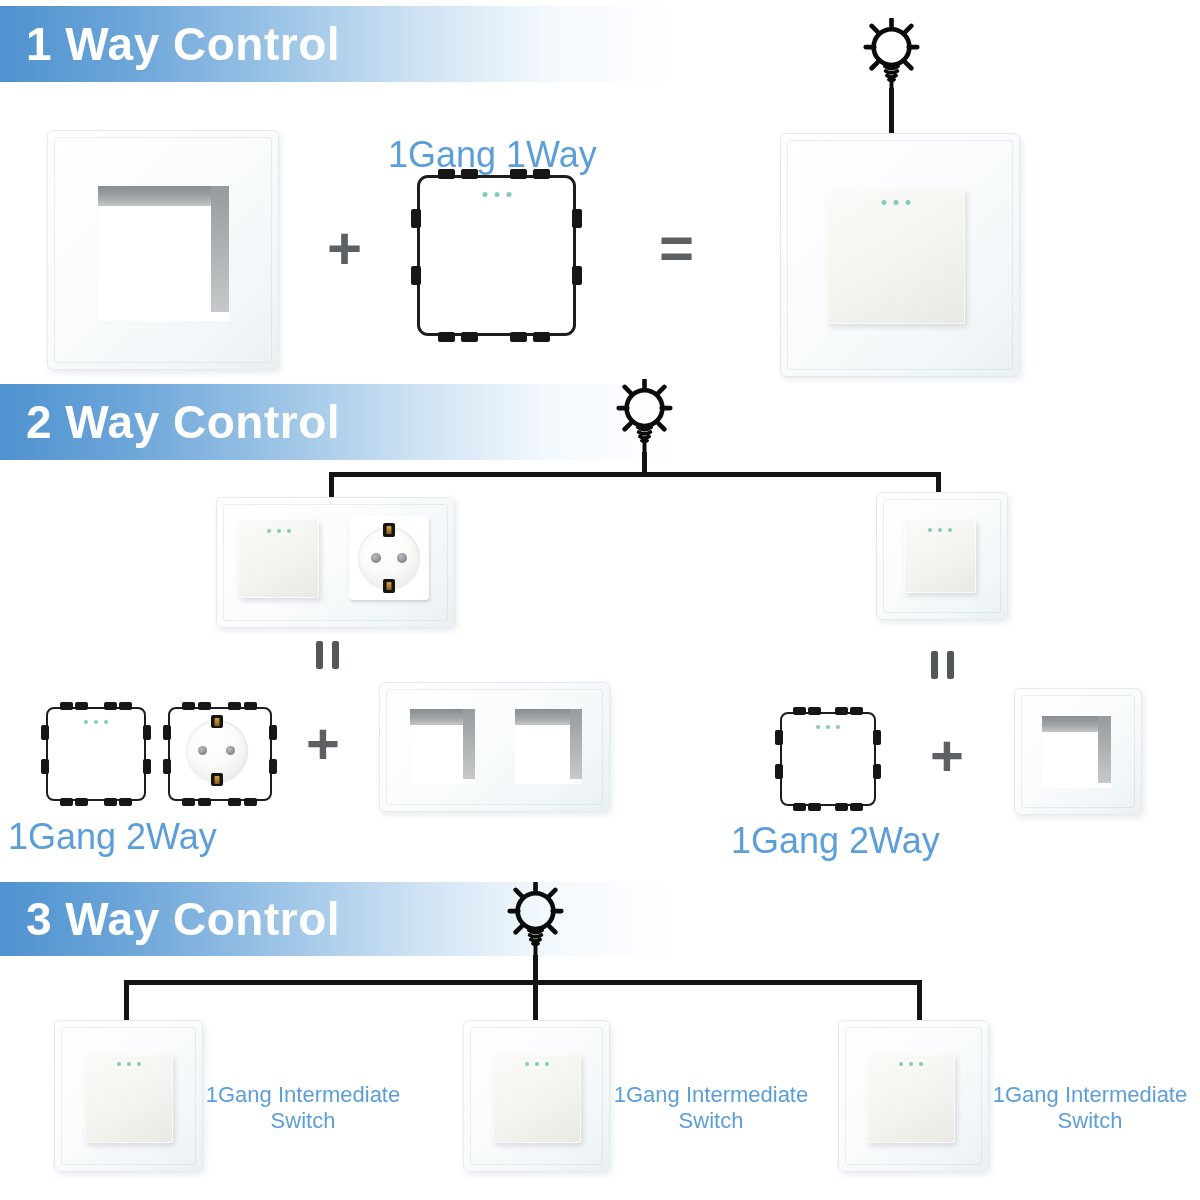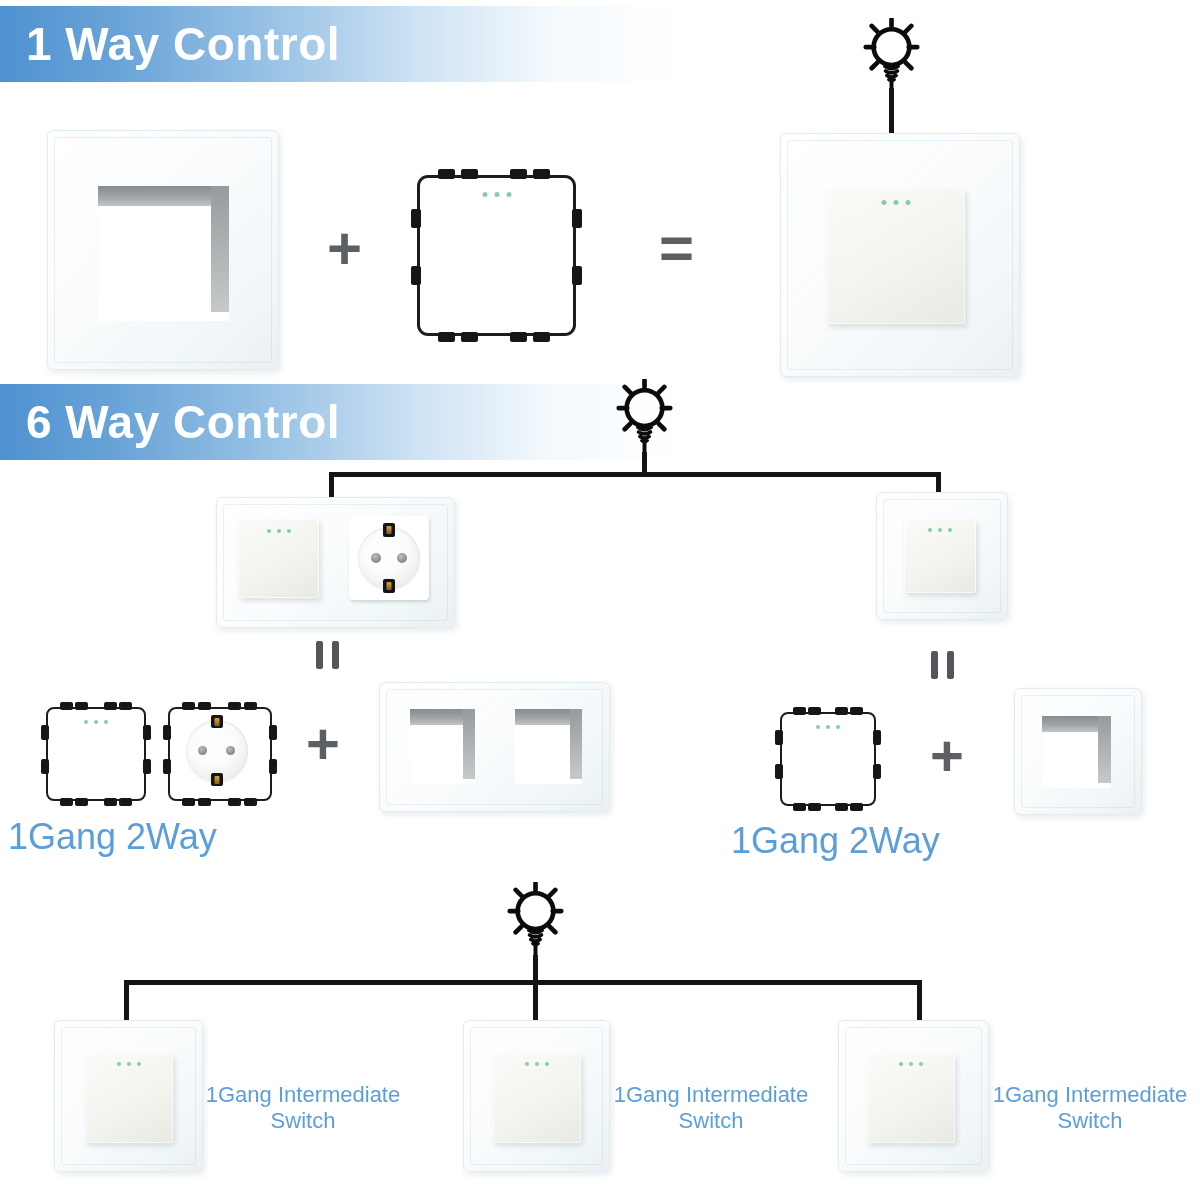--- a/index.html
+++ b/index.html
@@ -73,20 +73,21 @@
 
   <div class="glass" style="left:47px;top:130px;width:230px;height:238px">
     <div class="hole" style="left:50px;top:55px;width:131px;height:135px">
       <div class="bt" style="height:20px"></div>
       <div class="br" style="width:18px"></div>
     </div>
   </div>
 
   <div class="op" style="left:327px;top:219px;font-size:60px">+</div>
 
+  <div class="lbl" style="left:388px;top:134px;font-size:36px">1Gang 1Way</div>
 
   <div class="module" style="left:417px;top:175px;width:153px;height:155px">
     <span class="clip t" style="left:12%"></span>
     <span class="clip t" style="left:27%"></span>
     <span class="clip t" style="left:59%"></span>
     <span class="clip t" style="left:74%"></span>
     <span class="clip b" style="left:12%"></span>
     <span class="clip b" style="left:27%"></span>
     <span class="clip b" style="left:59%"></span>
     <span class="clip b" style="left:74%"></span>
@@ -115,21 +116,21 @@
     <div class="paddle" style="left:46px;top:54px;width:138px;height:136px">
       <span class="dots" style="top:12px">
           <i></i>
           <i></i>
           <i></i>
         </span>
     </div>
   </div>
 
   <div class="banner" style="top:384px">
-    <span class="t">6 Way Control</span>
+    <span class="t">2 Way Control</span>
   </div>
 
   <svg class="bulb" style="left:608px;top:379px" width="73" height="82" viewBox="0 0 110 124" fill="none" stroke="#0b0b0b" stroke-linecap="round">
     <path d="M55 2 V13 M25 12 L34 21 M85 12 L76 21 M16 44 H29 M94 44 H81 M25 76 L34 67 M85 76 L76 67" stroke-width="7"></path>
     <circle cx="55" cy="44" r="27" stroke-width="7"></circle>
     <path d="M45 73 Q55 80 65 73 M46 80 Q55 86 64 80 M48 87 Q55 92 62 87 M51 93 Q55 96 59 93" stroke-width="5.5"></path>
     <path d="M55 96 V122" stroke-width="6"></path>
   </svg>
   <div class="wire" style="left:642px;top:452px;width:5px;height:25px"></div>
   <div class="wire" style="left:329px;top:472px;width:612px;height:5px"></div>
@@ -251,20 +252,23 @@
 
   <div class="glass" style="left:1014px;top:688px;width:126px;height:125px">
     <div class="hole" style="left:27px;top:27px;width:69px;height:72px">
       <div class="bt" style="height:16px"></div>
       <div class="br" style="width:13px"></div>
     </div>
   </div>
 
   <div class="lbl" style="left:731px;top:820px;font-size:36px">1Gang 2Way</div>
 
+  <div class="banner" style="top:882px;height:74px">
+    <span class="t">3 Way Control</span>
+  </div>
 
   <svg class="bulb" style="left:499px;top:882px" width="73" height="82" viewBox="0 0 110 124" fill="none" stroke="#0b0b0b" stroke-linecap="round">
     <path d="M55 2 V13 M25 12 L34 21 M85 12 L76 21 M16 44 H29 M94 44 H81 M25 76 L34 67 M85 76 L76 67" stroke-width="7"></path>
     <circle cx="55" cy="44" r="27" stroke-width="7"></circle>
     <path d="M45 73 Q55 80 65 73 M46 80 Q55 86 64 80 M48 87 Q55 92 62 87 M51 93 Q55 96 59 93" stroke-width="5.5"></path>
     <path d="M55 96 V122" stroke-width="6"></path>
   </svg>
   <div class="wire" style="left:533px;top:955px;width:5px;height:67px"></div>
   <div class="wire" style="left:124px;top:980px;width:798px;height:5px"></div>
   <div class="wire" style="left:124px;top:980px;width:5px;height:42px"></div>

